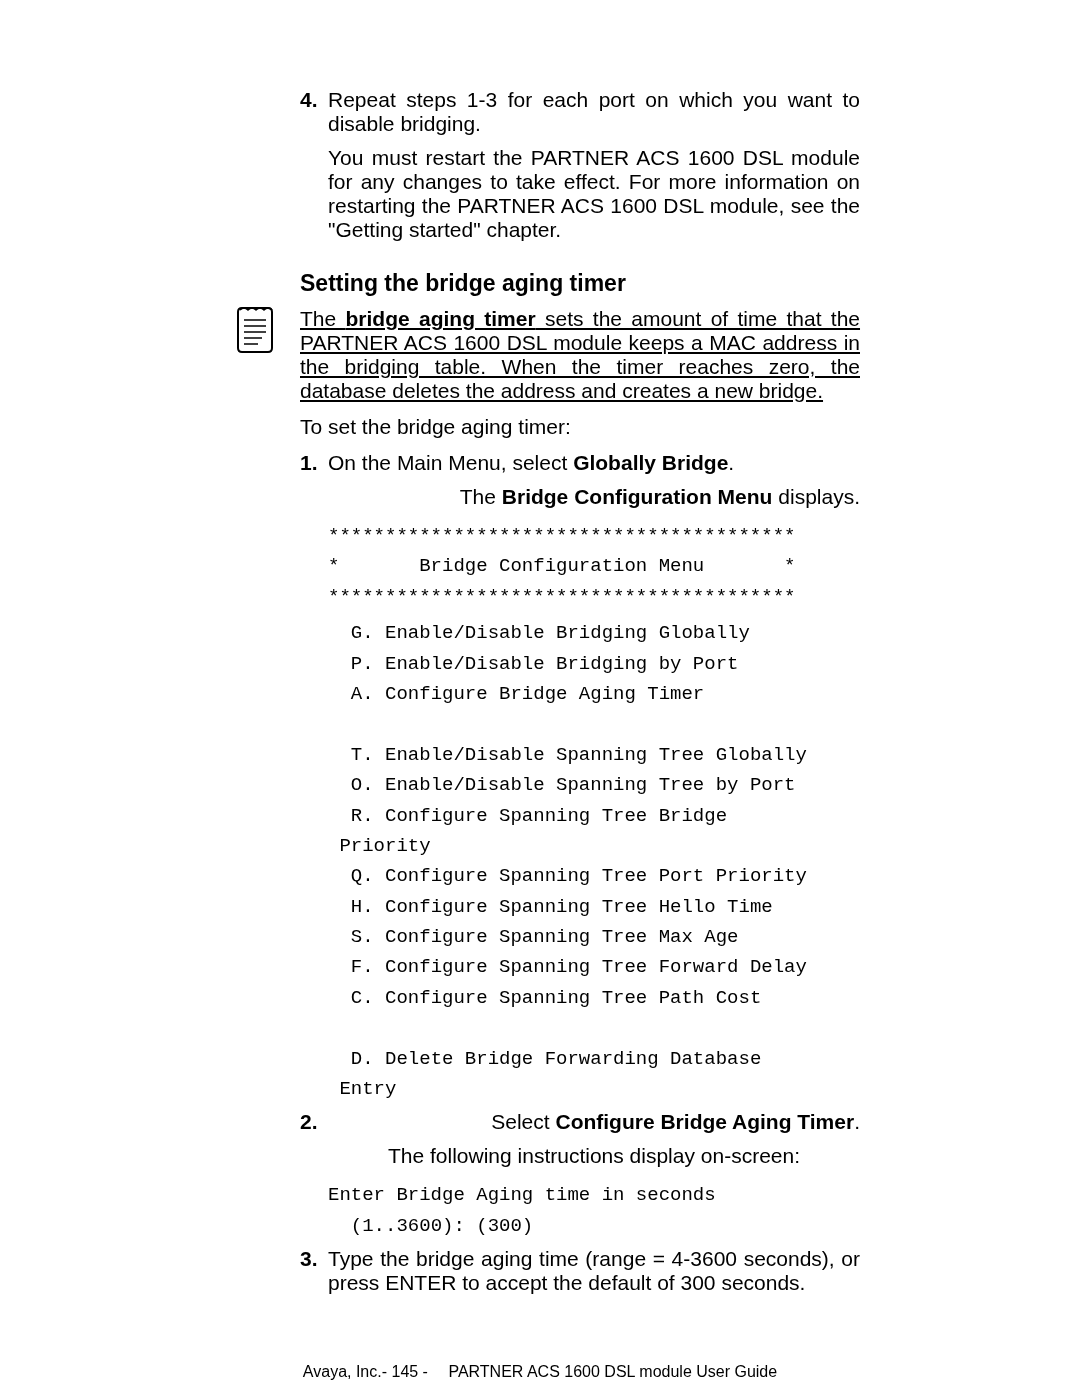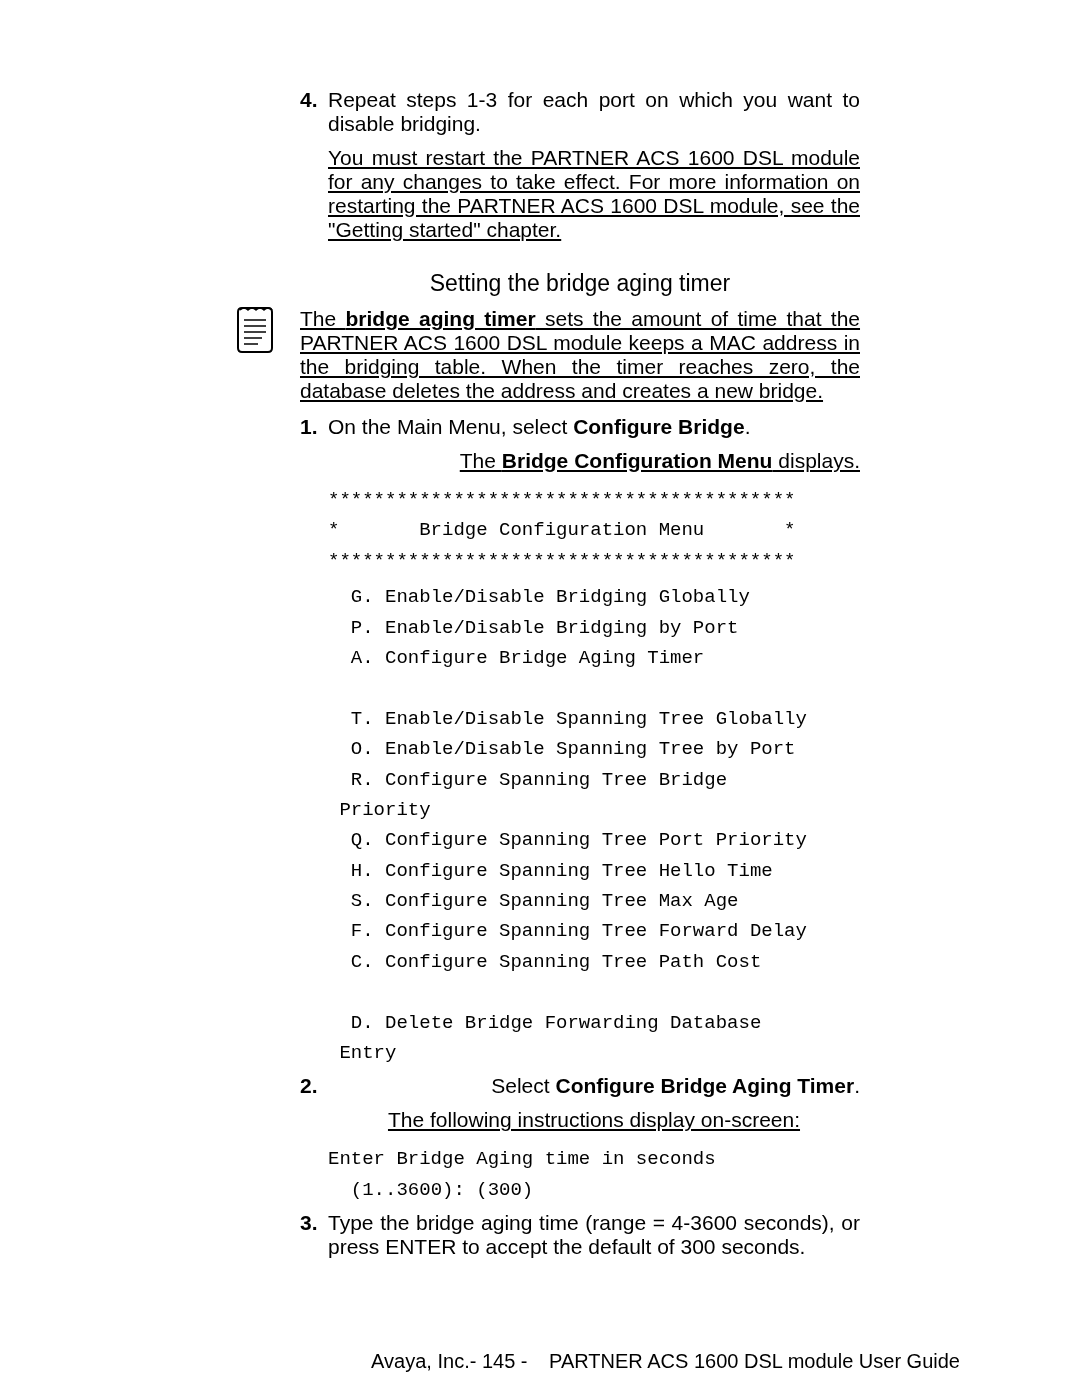--- a/index.html
+++ b/index.html
@@ -29,28 +29,26 @@
   }
   .numlist .body {
     flex: 1;
     text-align: justify;
   }
   .indent-body {
     margin-left: 28px;
     text-align: justify;
     margin-top: 10px;
     margin-bottom: 12px;
-    text-decoration: underline;
   }
   .section-title {
-    font-weight: normal;
+    font-weight: bold;
     font-size: 23px;
     margin-top: 28px;
     margin-bottom: 10px;
-    text-align: center;
   }
   .para {
     text-align: justify;
     margin-bottom: 12px;
     text-decoration: underline;
   }
   .para-left {
     margin-bottom: 12px;
   }
   .code {
@@ -58,26 +56,26 @@
     font-size: 19px;
     white-space: pre-wrap;
     line-height: 1.6;
     margin-left: 28px;
     margin-top: 6px;
     margin-bottom: 6px;
   }
   b { font-weight: bold; }
   .footer {
     position: absolute;
-    bottom: 24px;
+    bottom: 16px;
     left: 120px;
     right: 120px;
     display: flex;
-    justify-content: flex-end;
-    font-size: 20px;
+    justify-content: center;
+    font-size: 16px;
   }
   .note-icon {
     position: absolute;
     left: 228px;
     top: 302px;
     width: 54px;
     height: 54px;
   }
 </style>
 </head>
@@ -100,25 +98,26 @@
     <div class="body">Repeat steps 1-3 for each port on which you want to disable bridging.</div>
   </div>
   <div class="indent-body">You must restart the PARTNER ACS 1600 DSL module for any changes to take effect.  For more information on restarting the PARTNER ACS 1600 DSL module, see the "Getting started" chapter.</div>
 
   <div class="section-title">Setting the bridge aging timer</div>
 
   <div class="para">
     <span>The </span><b>bridge aging timer</b><span> sets the amount of time that the PARTNER ACS 1600 DSL module keeps a MAC address in the bridging table.  When the timer reaches zero, the database deletes the address and creates a new bridge.</span>
   </div>
 
+  <div class="para-left">To set the bridge aging timer:</div>
 
   <div class="numlist">
     <div class="num">1.</div>
     <div class="body">
-      <span>On the Main Menu, select </span><b>Configure Bridge</b><i style="font-style:normal">.</i>
+      <span>On the Main Menu, select </span><b>Globally Bridge</b><i style="font-style:normal">.</i>
     </div>
   </div>
   <div class="indent-body" style="text-align:right">
     <span>The </span><b>Bridge Configuration Menu</b><span> displays.</span>
   </div>
 
   <pre class="code"><span>*****************************************</span>
 <span>*       Bridge Configuration Menu       *</span>
 <span>*****************************************</span></pre>
 

